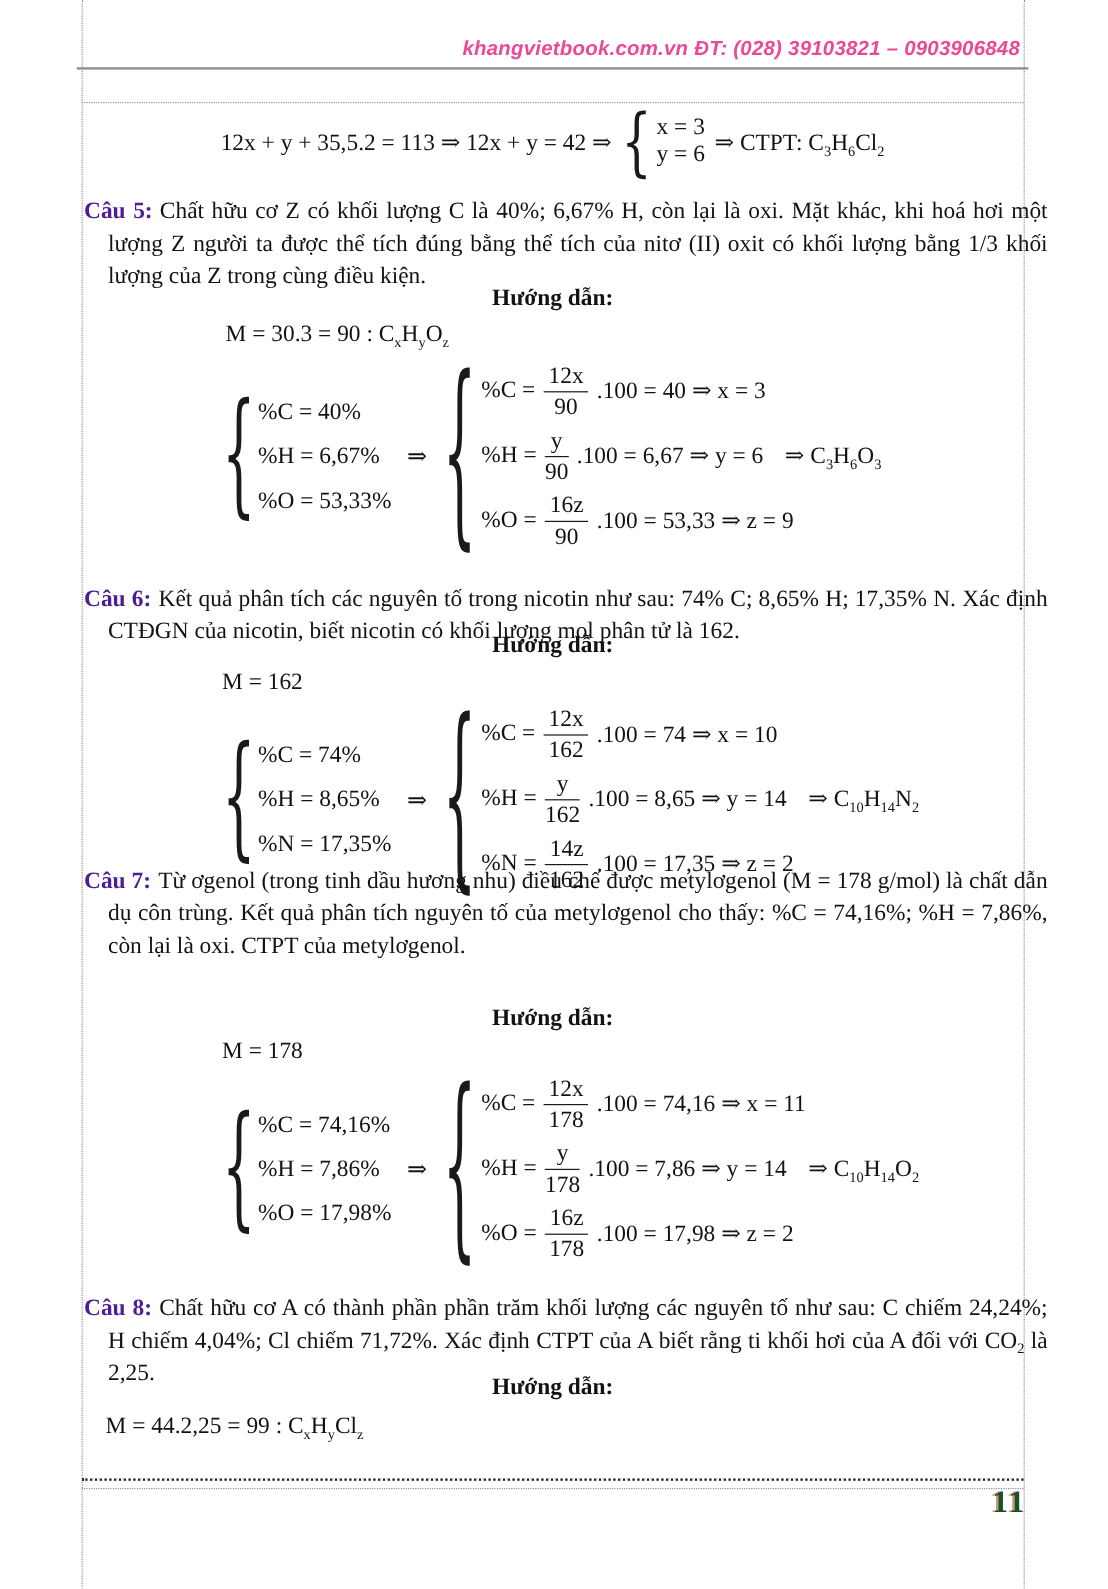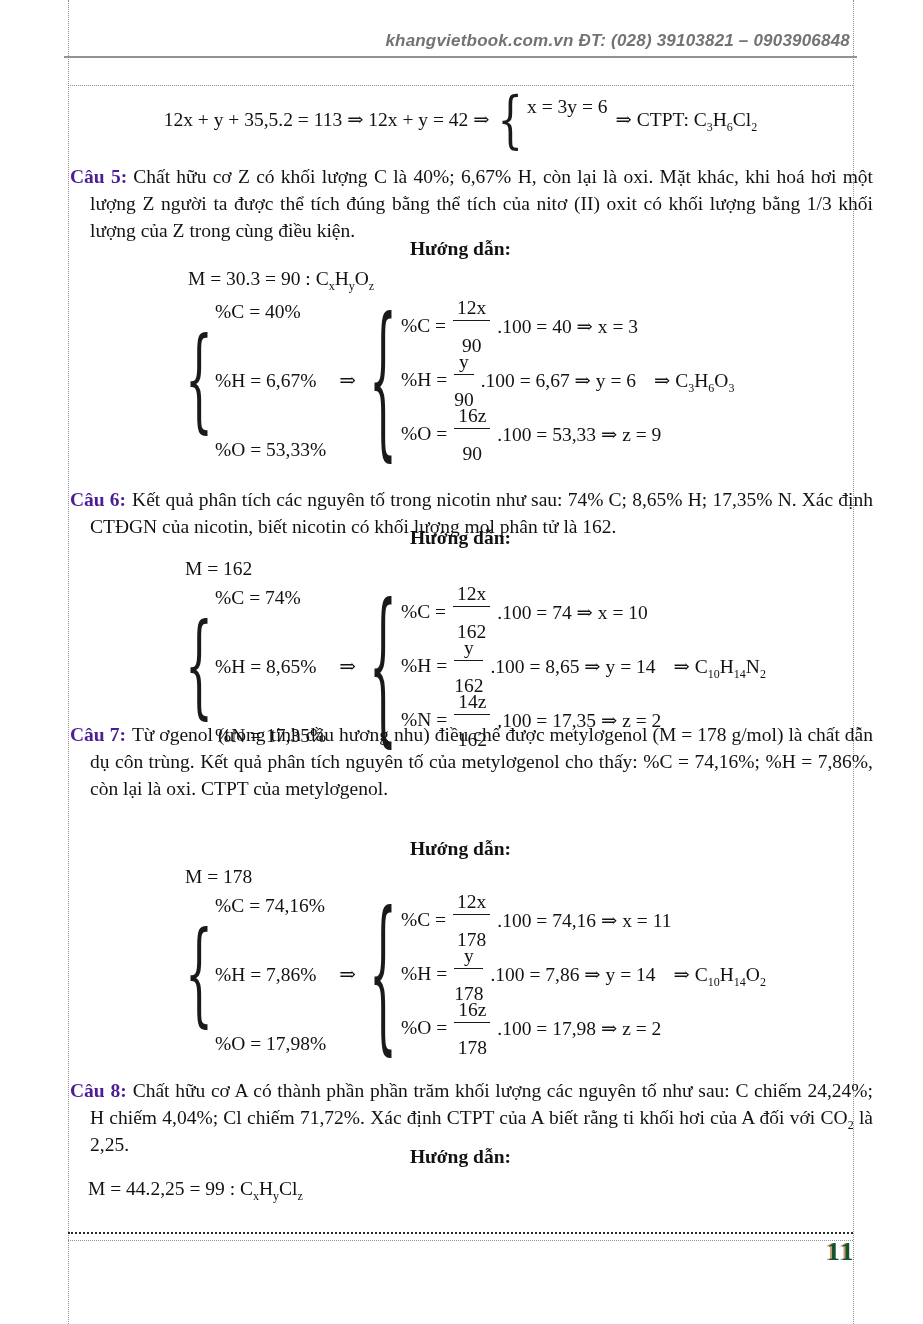--- a/index.html
+++ b/index.html
@@ -9,52 +9,52 @@
   }
   
   .vrule{position:absolute;top:0;height:1324px;width:0;border-left:1px dotted #8f8f8f;}
   .hrule-solid{position:absolute;height:0;border-top:2px solid #8f9193;}
   .hrule-dot{position:absolute;height:0;border-top:1px dotted #8f8f8f;}
   .hrule-dash{position:absolute;height:0;border-top:2px dotted #2b2b2b;}
   
   .site-header{
     position:absolute;top:31px;left:68px;width:782px;text-align:right;
     font-family:"Liberation Sans","DejaVu Sans",sans-serif;
-    font-style:italic;font-weight:bold;font-size:17px;color:#737373;letter-spacing:.2px;
+    font-style:italic;font-weight:bold;font-size:17px;color:#ec4899;letter-spacing:.2px;
   }
   .question{
     position:absolute;left:70px;width:783px;text-align:justify;
     font-size:19.5px;line-height:27.2px;padding-left:20px;text-indent:-20px;
   }
   .qlabel{font-weight:bold;color:#4c1d95;margin-right:6px;}
   .guide{position:absolute;left:68px;width:785px;text-align:center;font-weight:bold;font-size:19.5px;}
   .mline{position:absolute;font-size:19.5px;white-space:nowrap;}
   sub{font-size:12px;line-height:0;}
   
   .frac{display:inline-block;vertical-align:middle;text-align:center;line-height:1.18;margin:0 3px;}
   .frac .top{display:block;border-bottom:1.4px solid #1a1a1a;padding:0 4px 1px;}
-  .frac .bot{display:block;padding-top:13px;}
+  .frac .bot{display:block;padding-top:1px;}
   
   .sys{position:absolute;display:flex;align-items:center;white-space:nowrap;font-size:19.5px;}
   .brace{display:inline-block;font-family:"DejaVu Serif",serif;font-weight:400;line-height:1;color:#1a1a1a;}
   .brace.b3{font-size:44px;transform:scaleY(2.55);margin-right:2px;}
   .brace.bBig{font-size:44px;transform:scaleY(3.8);margin-right:4px;}
   .brace.bCase{font-size:40px;transform:scaleY(1.55);margin:0 2px 0 8px;}
-  .givens{display:flex;flex-direction:column;gap:32px;}
+  .givens{display:flex;flex-direction:column;}
   .givens .g{line-height:37px;}
   .imp{margin:0 13px;font-size:20px;}
   .eqs{display:flex;flex-direction:column;}
   .eqrow{display:flex;align-items:center;height:54px;}
   .eqrow .pre{margin-right:4px;}
   .eqrow .post{margin-left:4px;}
   .eqrow .res{margin-left:18px;}
   
   .intro{position:absolute;top:87px;left:68px;width:785px;height:64px;
          display:flex;align-items:center;justify-content:center;font-size:19.5px;white-space:nowrap;}
-  .cases{display:inline-flex;flex-direction:row;justify-content:space-between;height:58px;padding:1px 6px 1px 2px;margin-top:12px;}
+  .cases{display:inline-flex;flex-direction:column;justify-content:flex-start;height:58px;padding:1px 6px 1px 2px;margin-top:12px;}
   .tail{margin-left:2px;}
   
   .pagenum{
     position:absolute;left:827px;top:1237px;font-size:26px;font-weight:bold;
     color:#14532d;text-shadow:-2px 0 0 #c79a6d;letter-spacing:2px;
     font-family:"Liberation Serif",serif;
   }
 </style>
 </head>
 <body>

